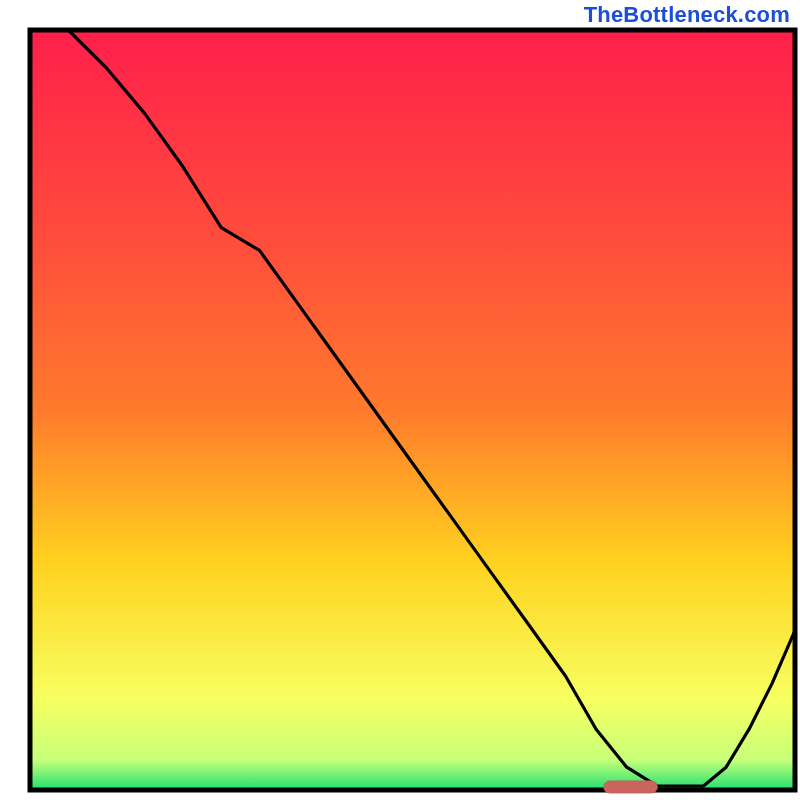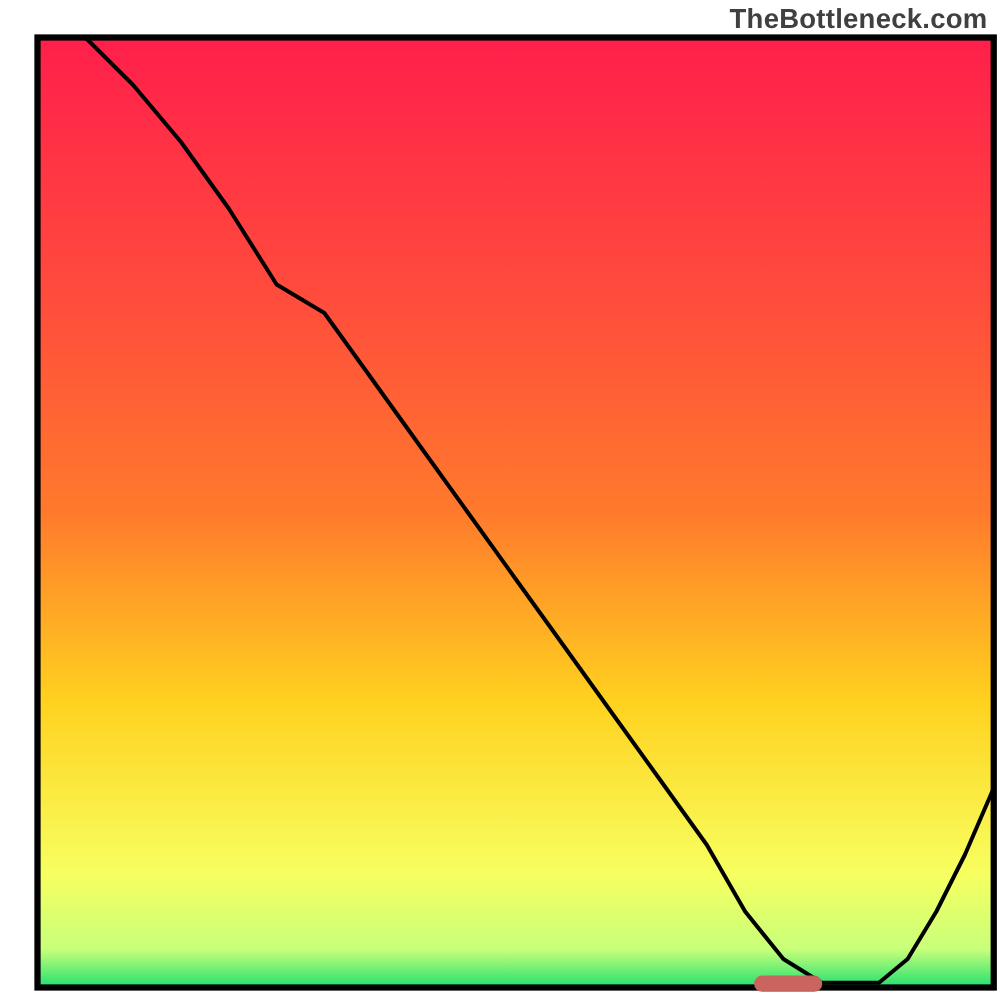--- a/index.html
+++ b/index.html
@@ -14,21 +14,21 @@
     position: relative;
     width: 800px;
     height: 800px;
   }
   .watermark {
     position: absolute;
     top: 2px;
     right: 10px;
     font-size: 22px;
     font-weight: 600;
-    color: #404040;
+    color: #1d4ed8;
     letter-spacing: 0.2px;
   }
   svg {
     position: absolute;
     top: 0;
     left: 0;
   }
 </style>
 </head>
 <body>

